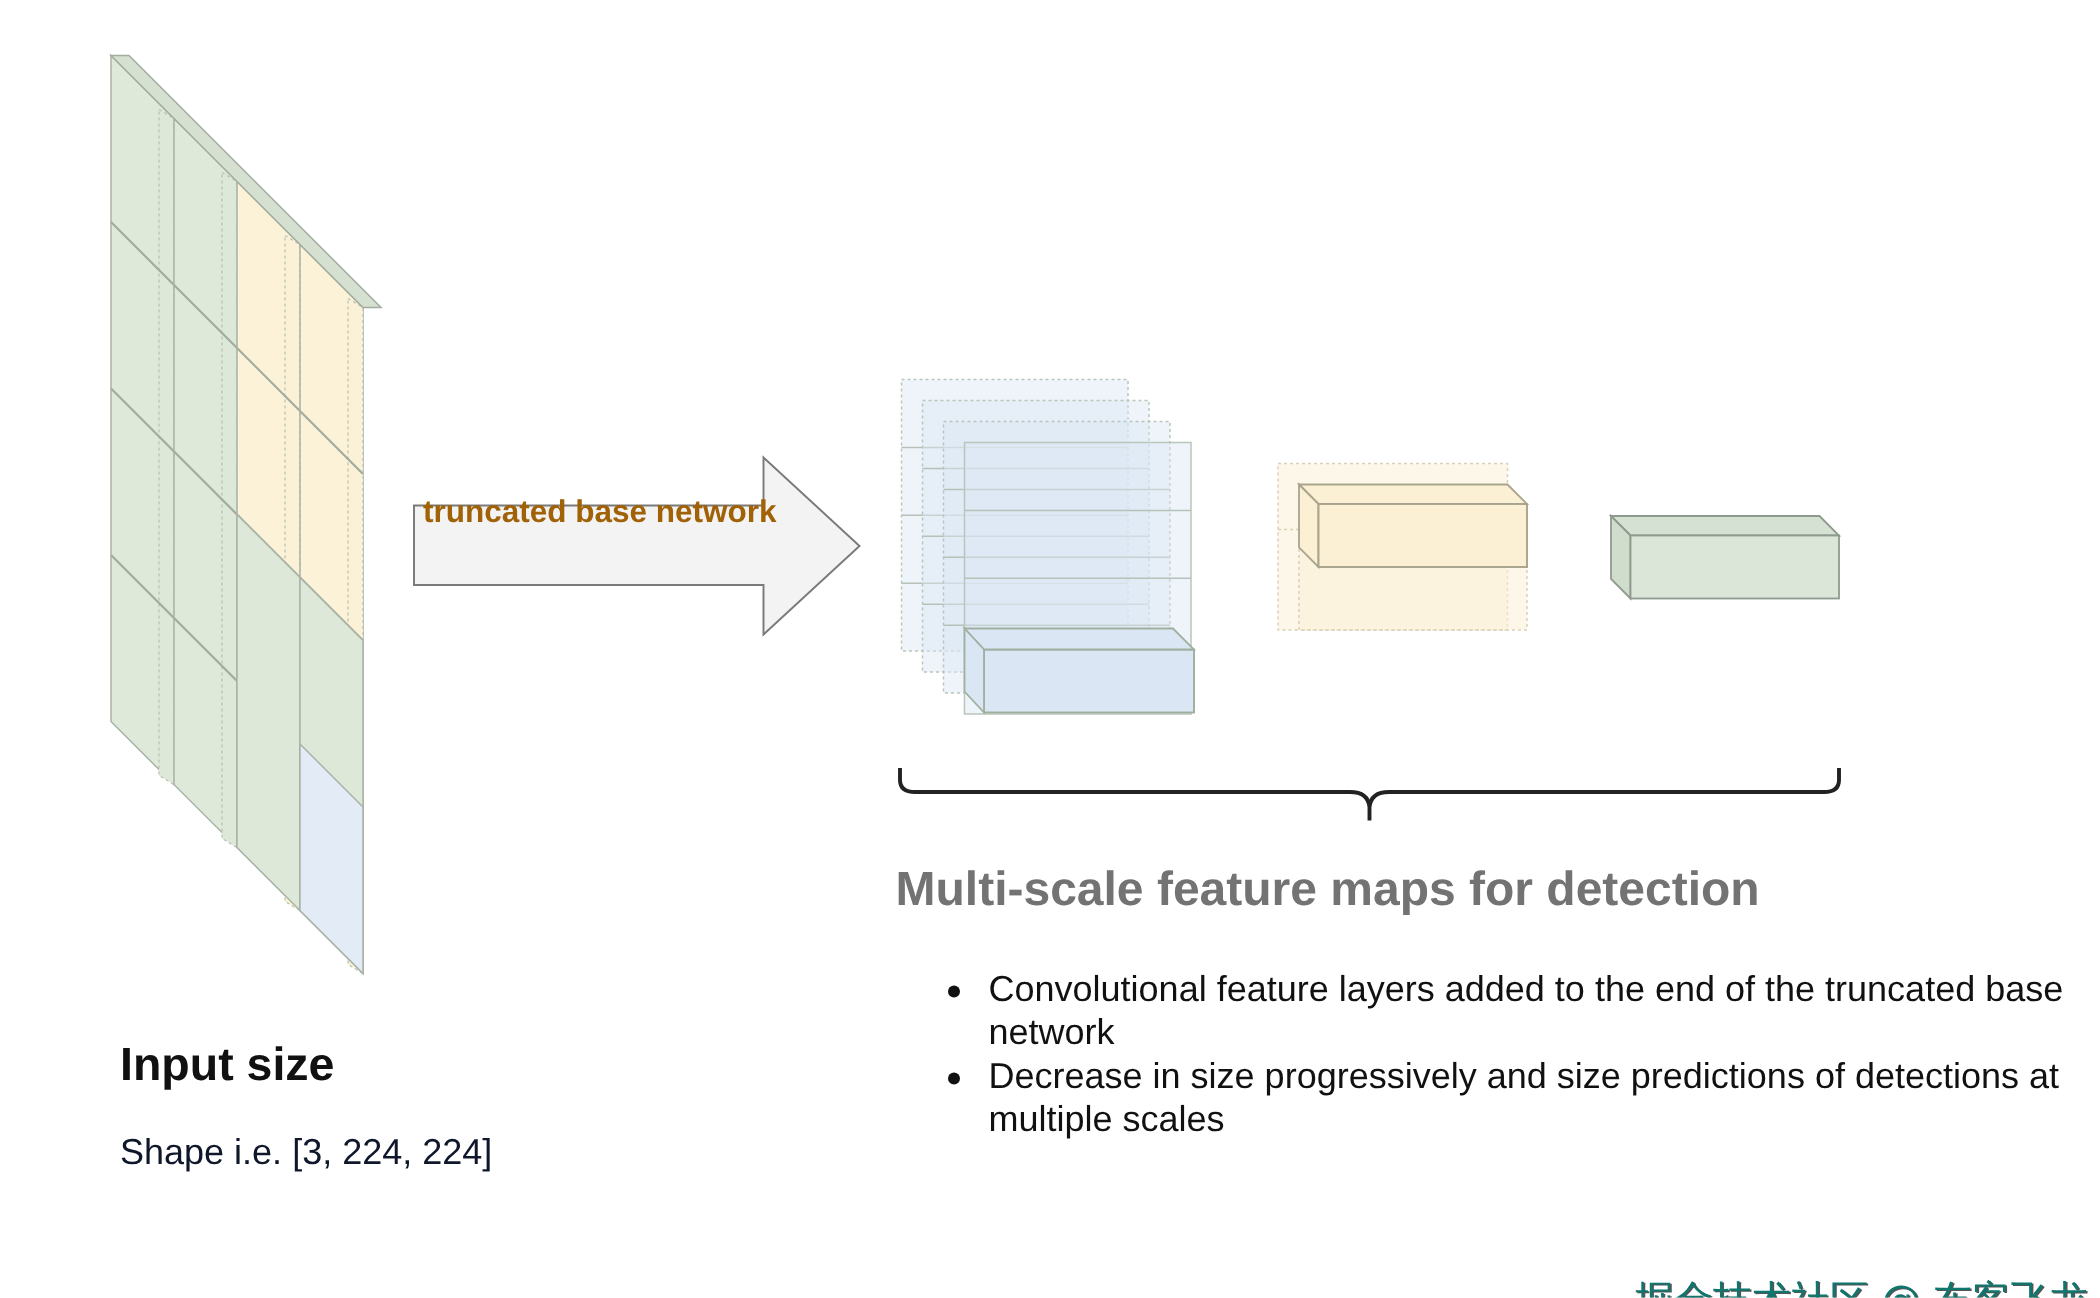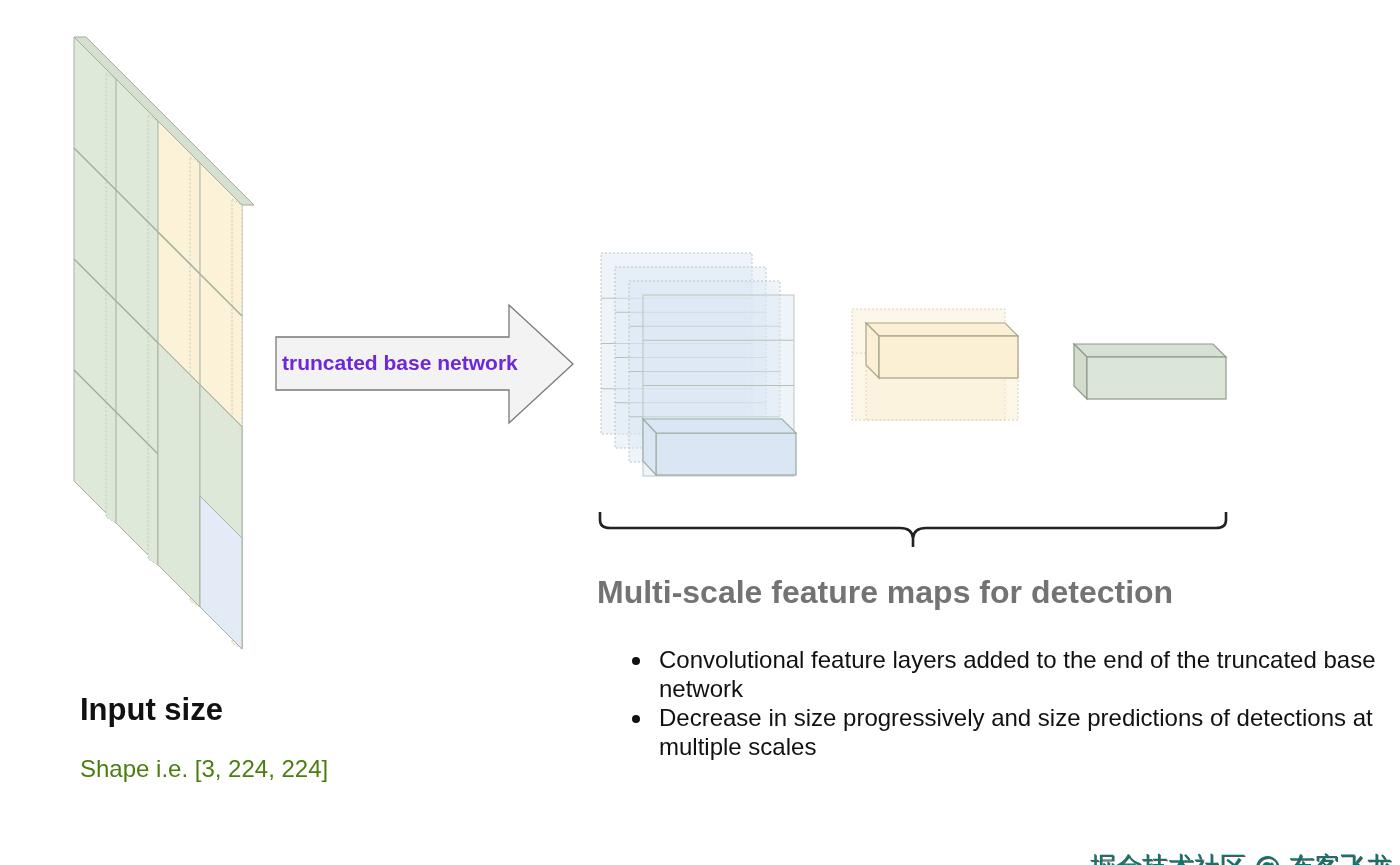--- a/index.html
+++ b/index.html
@@ -1,20 +1,20 @@
 <!DOCTYPE html>
 <html><head>
 <meta charset="utf-8">
 <style>
   html, body { margin:0; padding:0; background:#ffffff; }
   body { width:1400px; height:865px; position:relative; overflow:hidden; font-family:"Liberation Sans", sans-serif; color:#111; }
   svg.diagram { position:absolute; left:0; top:0; width:1400px; height:865px; }
   .title-input { position:absolute; left:80px; top:692px; font-size:31px; font-weight:bold; color:#111; white-space:nowrap; }
-  .shape-input { position:absolute; left:80px; top:755px; font-size:24px; color:#4d7c0f; white-space:nowrap; }
-  .arrow-label { position:absolute; left:282px; top:351px; font-size:21px; font-weight:bold; color:#6d28d9; white-space:nowrap; }
+  .shape-input { position:absolute; left:80px; top:755px; font-size:24px; color:#0f172a; white-space:nowrap; }
+  .arrow-label { position:absolute; left:282px; top:330px; font-size:21px; font-weight:bold; color:#a16207; white-space:nowrap; }
   .title-multi { position:absolute; left:597px; top:574px; font-size:32px; font-weight:bold; color:#737373; white-space:nowrap; }
   ul.bullets { position:absolute; left:613px; top:638px; width:740px; margin:7px; padding:0 0 0 39px; font-size:24px; line-height:29px; color:#111; list-style:none; }
   ul.bullets li { position:relative; margin:0; }
   ul.bullets li::before { content:""; position:absolute; left:-27px; top:12px; width:8px; height:8px; border-radius:50%; background:#111; }
   .watermark { position:absolute; left:1090px; top:849px; font-size:26px; color:#0f766e; white-space:nowrap; font-family:"DejaVu Sans", sans-serif; text-shadow:1px 1px 0 #555, -1px -1px 0 #fff; }
 </style>
 </head>
 <body>
 
 <svg class="diagram" viewBox="0 0 1400 865" xmlns="http://www.w3.org/2000/svg">

